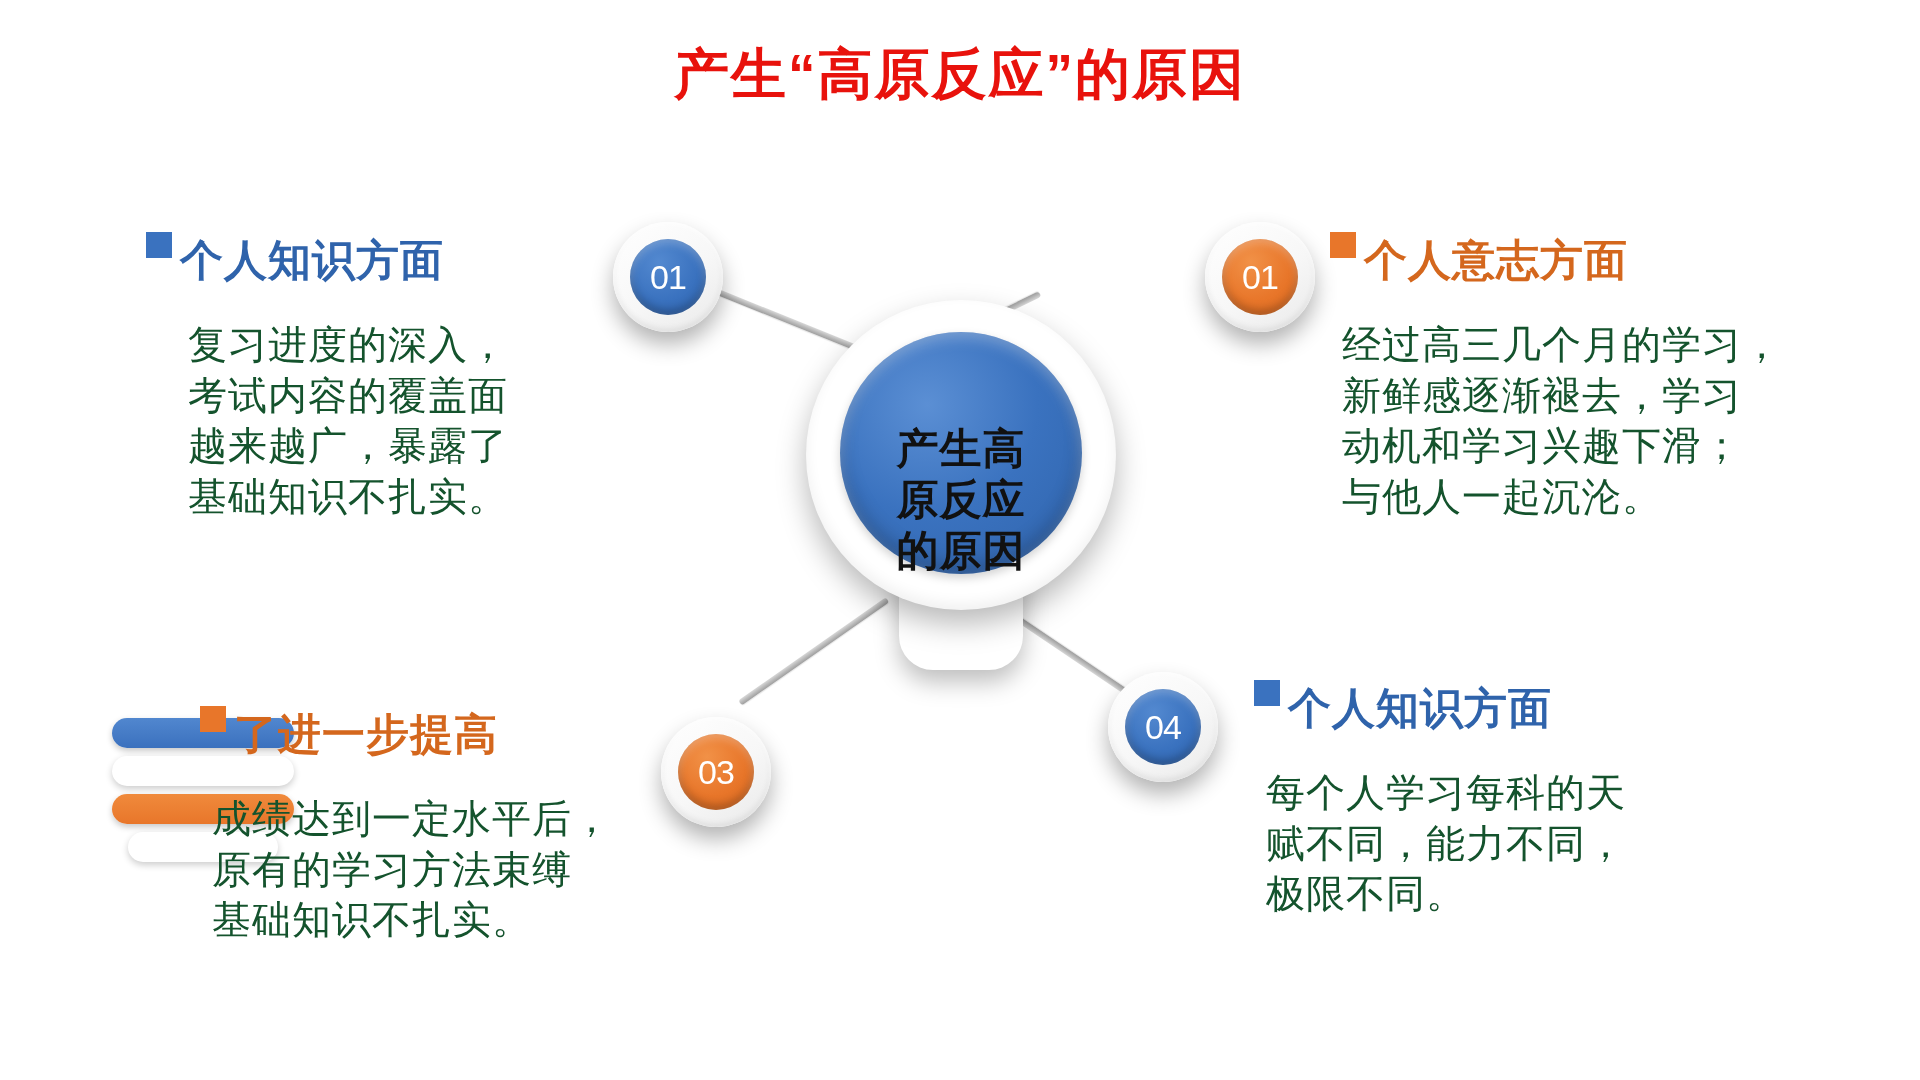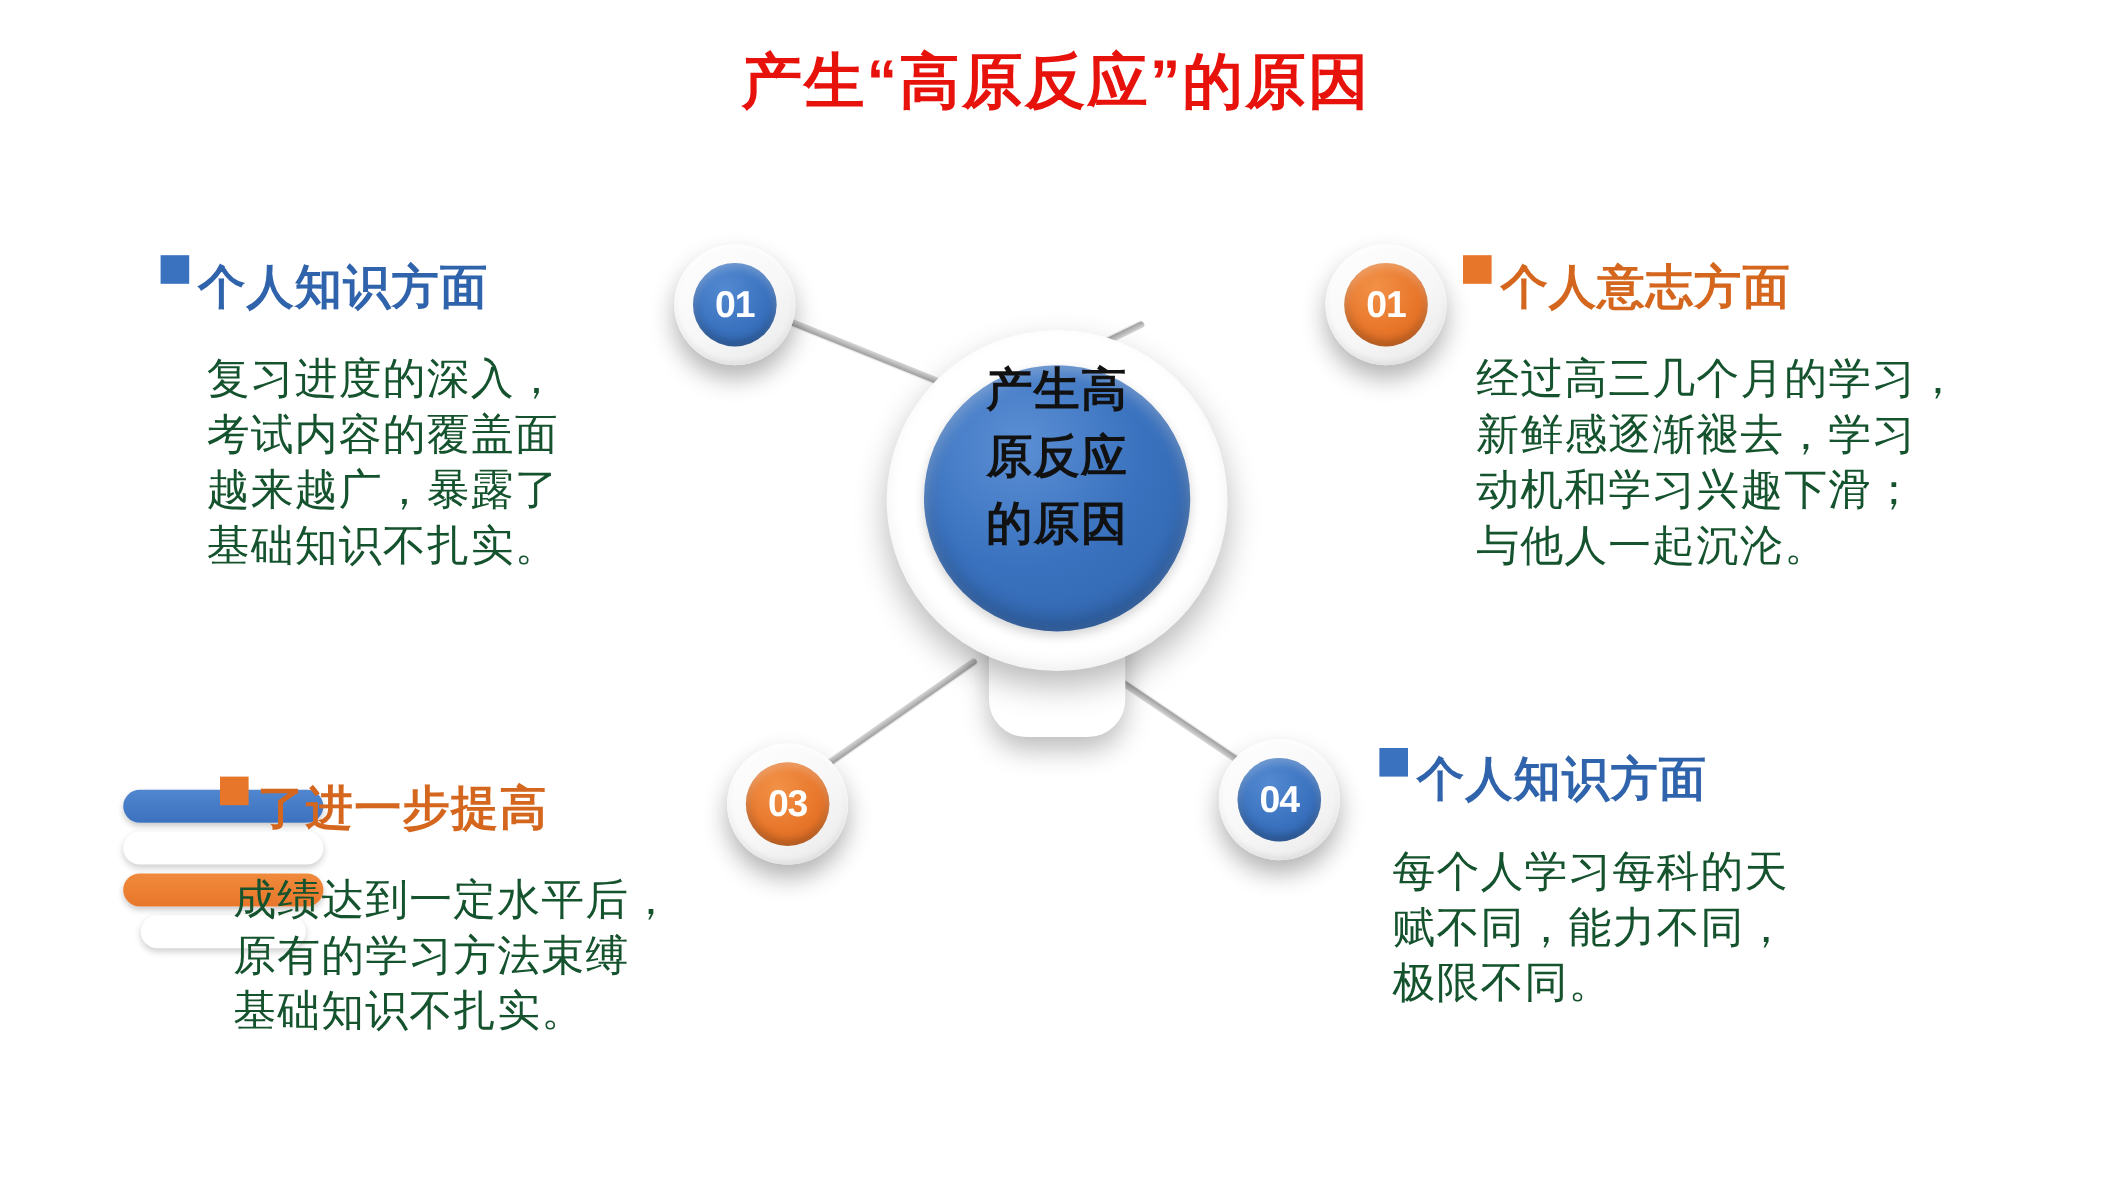--- a/index.html
+++ b/index.html
@@ -63,22 +63,22 @@
     position:absolute;
     left:34px;top:32px;
     width:242px;height:242px;
     border-radius:50%;
     background:radial-gradient(circle at 36% 30%, #5b8fd4 0%, #3a72bf 48%, #2f63ab 100%);
     box-shadow:
       inset 0 6px 14px rgba(255,255,255,.30),
       inset 0 -10px 18px rgba(0,0,0,.22),
       0 4px 10px rgba(0,0,0,.18);
     display:flex;flex-direction:column;
-    align-items:center;justify-content:flex-start;
-    gap:16px;
+    align-items:center;justify-content:flex-end;
+    gap:6px;
   }
   #bulb-core div{
     font-family:"Liberation Sans","DejaVu Sans",sans-serif;
     font-weight:bold;
     font-size:42px;
     line-height:1.07;
     color:#111111;
     letter-spacing:1px;
   }
   .base-bar{
@@ -100,21 +100,21 @@
     box-shadow:
       0 12px 22px rgba(0,0,0,.30),
       inset 0 2px 4px rgba(255,255,255,.9),
       inset 0 -3px 6px rgba(0,0,0,.08);
     display:flex;align-items:center;justify-content:center;
   }
   .badge-inner{
     width:76px;height:76px;border-radius:50%;
     display:flex;align-items:center;justify-content:center;
     font-family:"Liberation Sans","DejaVu Sans",sans-serif;
-    font-weight:bold;
+    font-weight:normal;
     font-size:34px;
     color:#ffffff;
     letter-spacing:-1px;
     box-shadow:
       inset 0 4px 8px rgba(255,255,255,.28),
       inset 0 -5px 9px rgba(0,0,0,.25);
   }
   .badge-blue .badge-inner{background:radial-gradient(circle at 38% 30%,#5389d0 0%,#3a72bf 55%,#2e63ad 100%);}
   .badge-orange .badge-inner{background:radial-gradient(circle at 38% 30%,#f19147 0%,#e8762a 55%,#dd6a1f 100%);}
 
@@ -175,21 +175,21 @@
   <div class="base-bar base-white" style="top:832px;width:150px;left:128px;"></div>
 
   <div class="badge badge-blue" style="left:613px;top:222px;">
     <div class="badge-inner">01</div>
   </div>
 
   <div class="badge badge-orange" style="left:1205px;top:222px;">
     <div class="badge-inner">01</div>
   </div>
 
-  <div class="badge badge-orange" style="left:661px;top:676px;text-align:right;">
+  <div class="badge badge-orange" style="left:661px;top:717px;text-align:right;">
     <div class="badge-inner">03</div>
   </div>
 
   <div class="badge badge-blue" style="left:1108px;top:672px;">
     <div class="badge-inner">04</div>
   </div>
 
   <div class="block" style="left:146px;top:232px;width:520px;">
     <div class="head blue">
       <span class="sq"></span>

